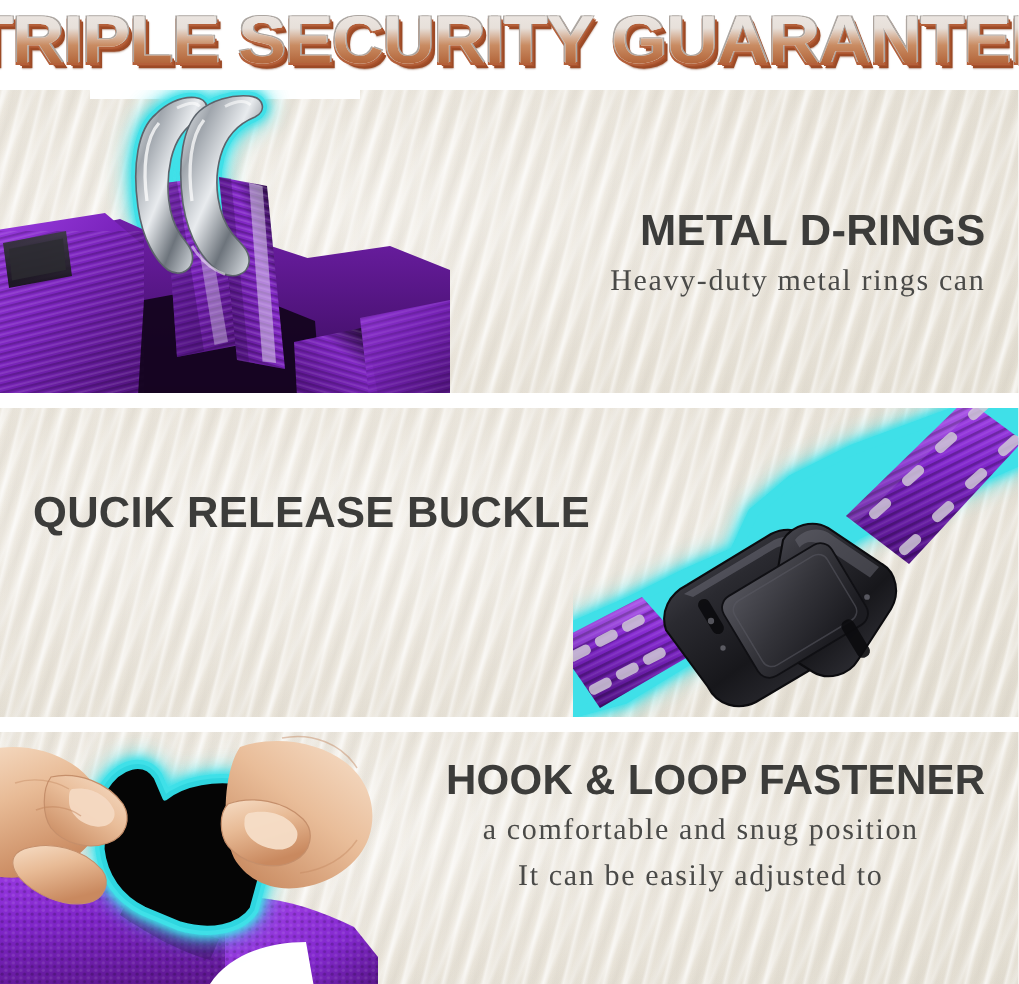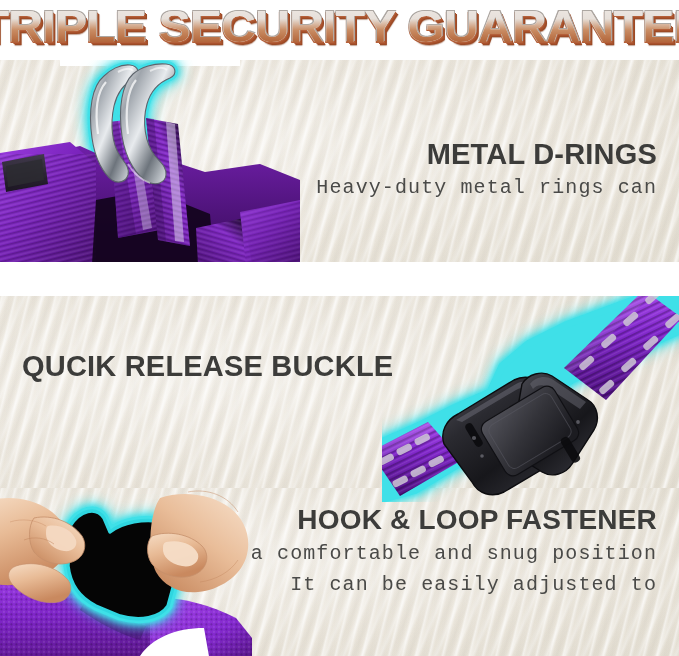--- a/index.html
+++ b/index.html
@@ -94,44 +94,45 @@
         rgba(255,255,255,0.0) 13px),
       repeating-linear-gradient(-67deg,
         rgba(255,255,255,0.0) 0px,
         rgba(255,255,255,0.40) 3px,
         rgba(255,255,255,0.0) 7px,
         rgba(186,178,164,0.10) 11px,
         rgba(255,255,255,0.0) 17px),
       radial-gradient(ellipse at 30% 40%, #f5f2ec 0%, #ebe6dc 60%, #e4dfd3 100%);
   }
   #panel-1 { top: 60px;  height: 202px; }
-  #panel-2 { top: 272px; height: 206px; margin-top: 24px; }
+  #panel-2 { top: 272px; height: 206px; }
   #panel-3 { top: 488px; height: 168px; }
 
   .panel-text {
     position: absolute;
     z-index: 12;
   }
   .panel-heading {
     font-family: "Liberation Sans", sans-serif;
     font-weight: bold;
     font-size: 29px;
     line-height: 36px;
     color: #3c3c3a;
     letter-spacing: 0.2px;
     white-space: nowrap;
   }
   .panel-body {
-    font-family: Liberation Mono, monospace;
+    font-family: Liberation Serif, serif;
     font-weight: normal;
     font-size: 20px;
     line-height: 31px;
     color: #4a4a48;
     letter-spacing: 1.1px;
     white-space: nowrap;
+    text-align: center;
   }
 
   
   #panel-1-text {
     right: 22px; top: 64px;
     text-align: right;
     margin-top: 12px;
   }
   
   #panel-2-text {

